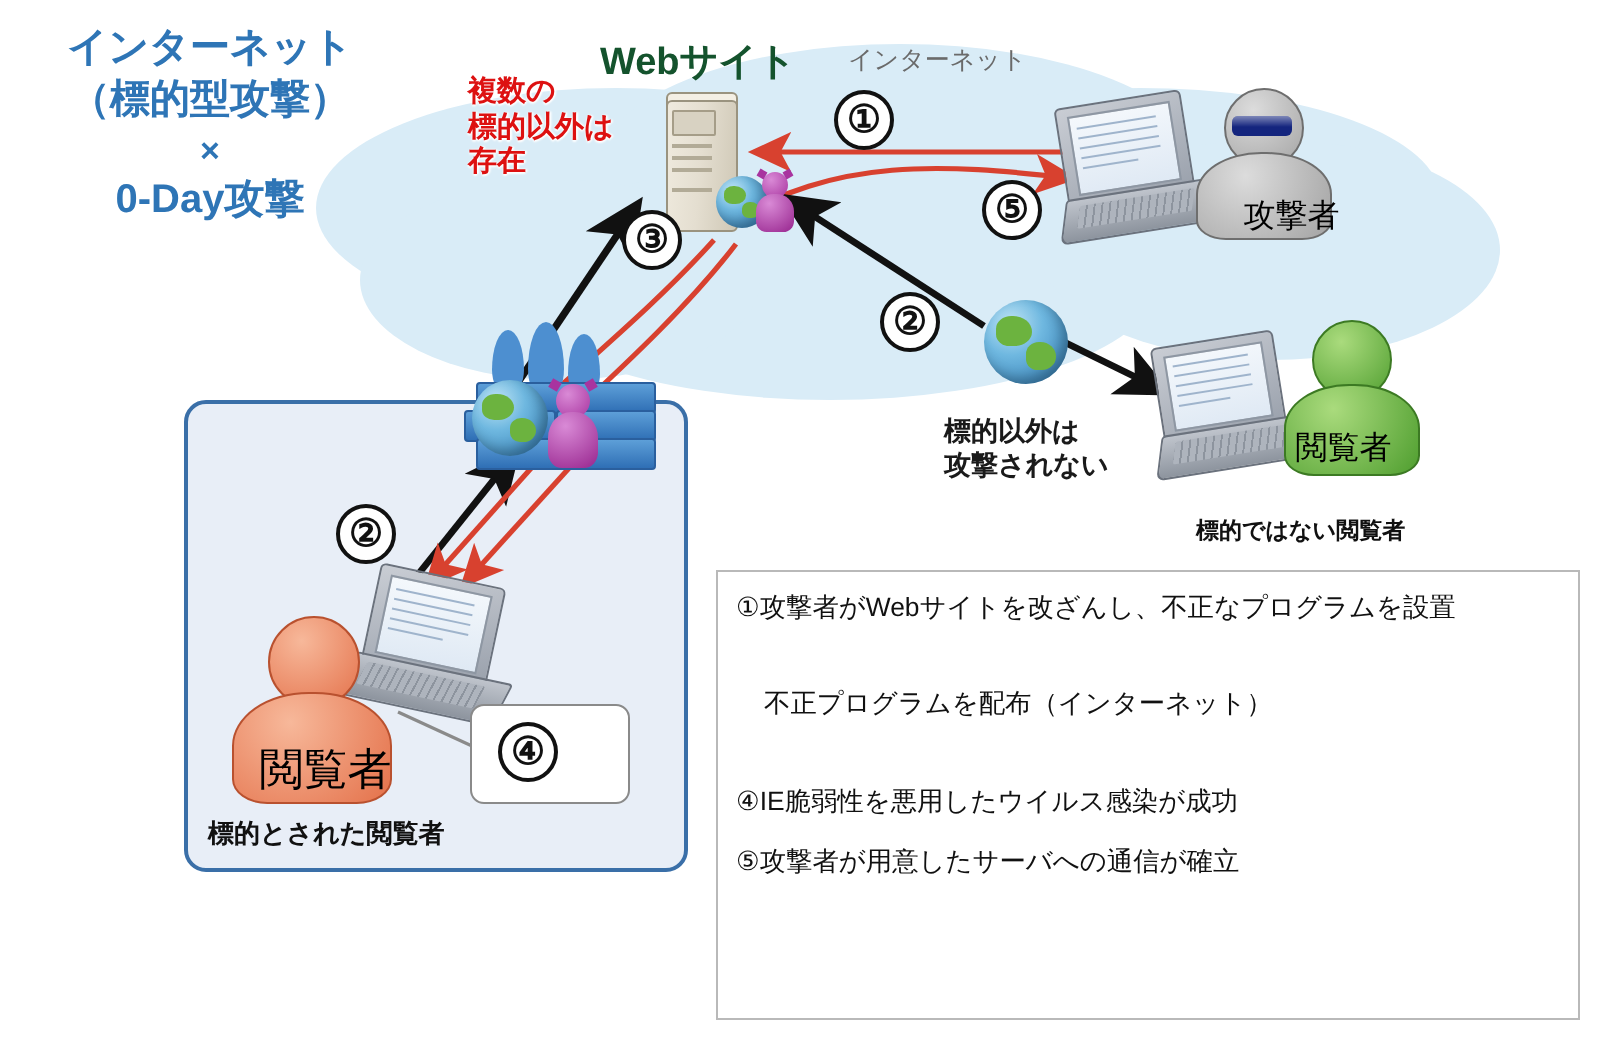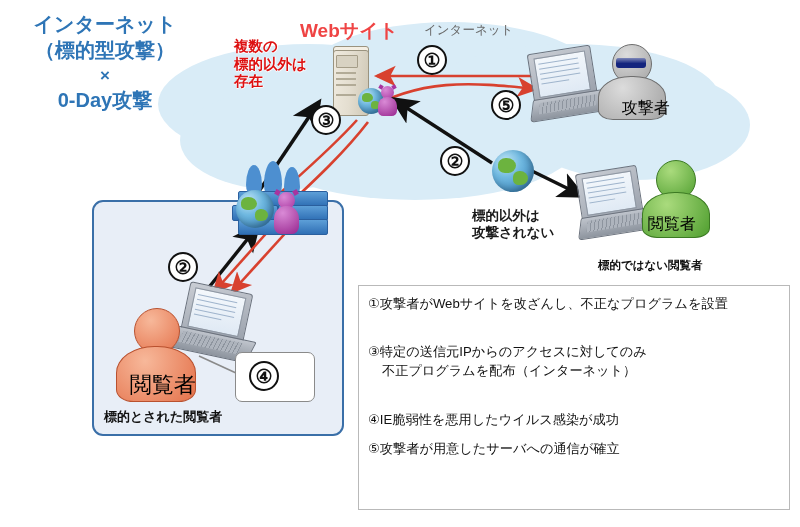--- a/index.html
+++ b/index.html
@@ -20,21 +20,21 @@
   
   .title{position:absolute;left:0px;top:12px;width:210px;text-align:center;
          color:#2e75b6;font-weight:bold;line-height:1.28;}
   .title .l1{font-size:20px;}
   .title .l2{font-size:20px;}
   .title .lx{font-size:17px;margin:2px 0 1px;}
   .title .l4{font-size:20px;}
 
   
   .lbl{position:absolute;white-space:pre;}
-  .lbl-web{left:300px;top:18px;color:#ef4444;font-size:19px;font-weight:bold;}
+  .lbl-web{left:300px;top:18px;color:#14532d;font-size:19px;font-weight:bold;}
   .lbl-net{left:424px;top:22px;color:#6a6a6a;font-size:12.5px;}
   .lbl-red{left:234px;top:38px;color:#dd1111;font-size:14.5px;font-weight:bold;
            line-height:1.22;text-shadow:0 0 1px #fff, 1px 0 1px #fff, 0 1px 1px #fff;}
   .lbl-notarget{left:472px;top:208px;color:#1a1a1a;font-size:13.5px;font-weight:bold;
            line-height:1.25;text-shadow:0 0 2px #fff,1px 1px 2px #fff;}
   .cap{position:absolute;color:#111;font-size:11.5px;font-weight:bold;white-space:nowrap;}
   .cap-target{left:104px;top:408px;font-size:13px;}
   .cap-nontarget{left:598px;top:258px;}
 
   
@@ -302,20 +302,19 @@
   <div class="circnum n1">①</div>
   <div class="circnum n5">⑤</div>
   <div class="circnum n2">②</div>
   <div class="circnum n3">③</div>
   <div class="circnum n2b">②</div>
   <div class="circnum n4">④</div>
 
   <div class="legend">
     <div class="row">①攻撃者がWebサイトを改ざんし、不正なプログラムを設置</div>
     <div class="row r3">
-      <span>③特定の送信元IPからのアクセスに対してのみ</span>
       <span class="ind">不正プログラムを配布（インターネット）</span>
     </div>
     <div class="row">④IE脆弱性を悪用したウイルス感染が成功</div>
     <div class="row">⑤攻撃者が用意したサーバへの通信が確立</div>
   </div>
 
 </div>
 
 </body></html>

